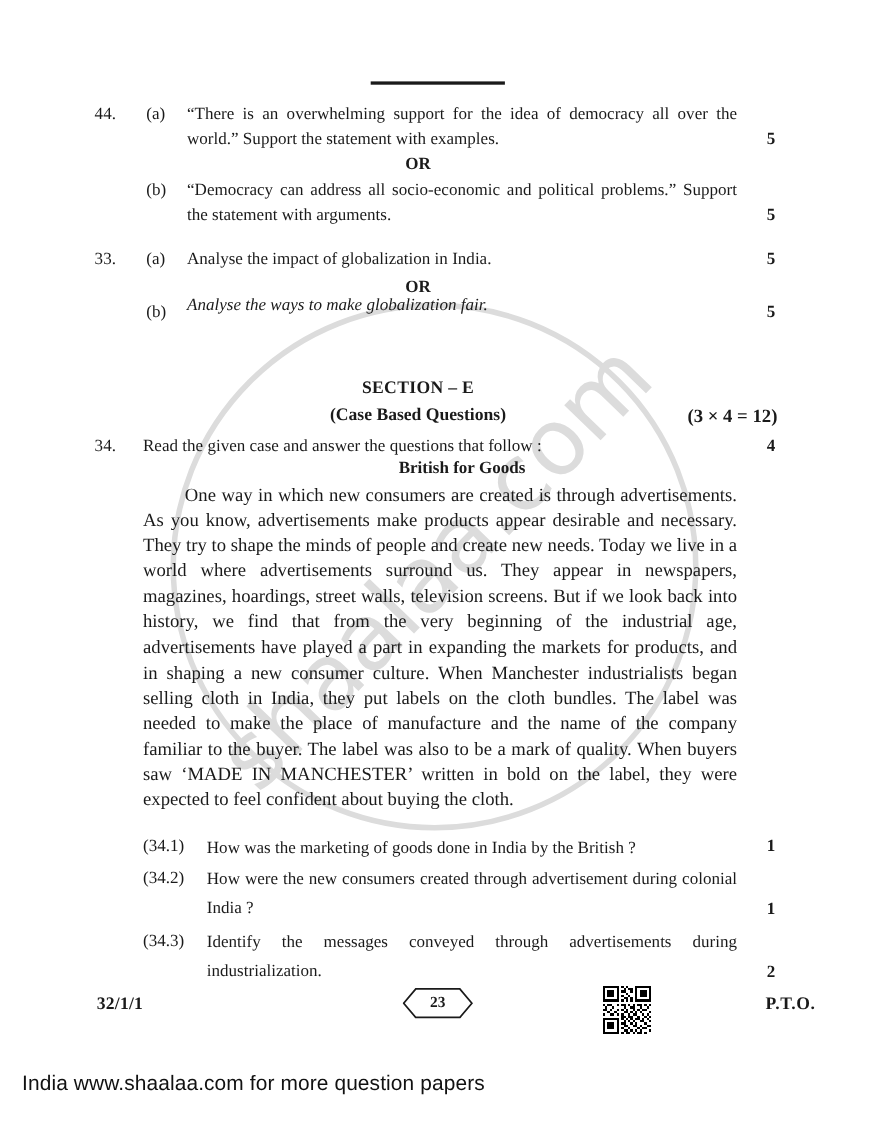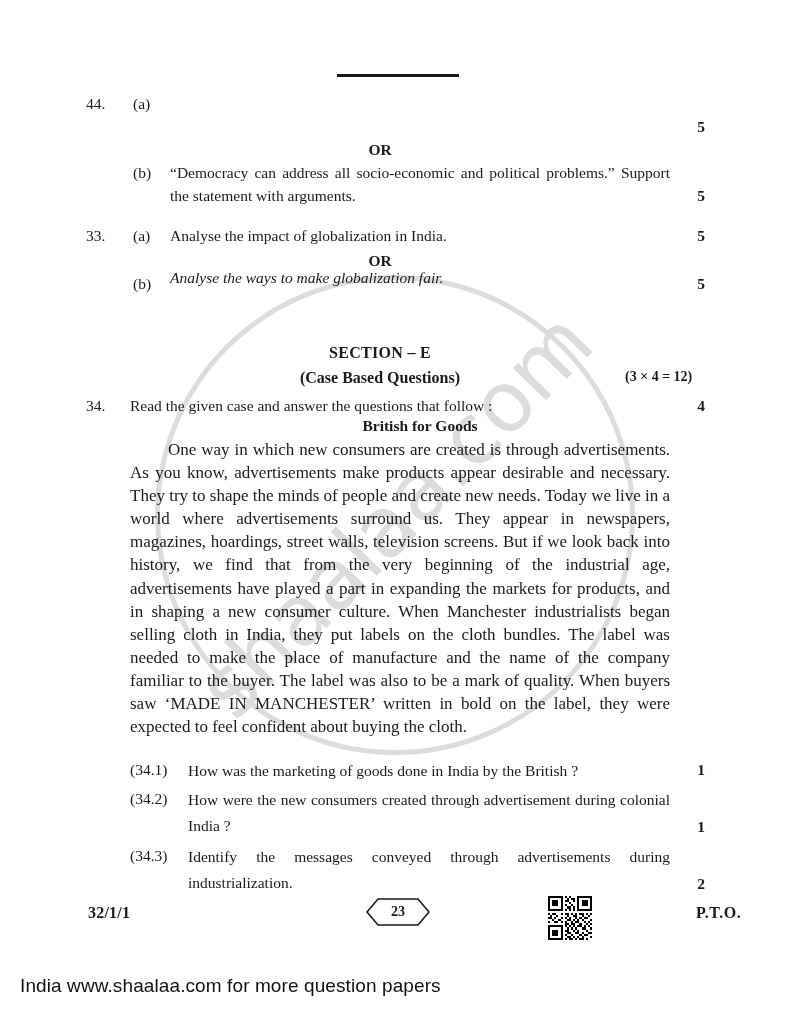--- a/index.html
+++ b/index.html
@@ -126,21 +126,21 @@
   .section-sub {
     position: absolute;
     left: 0;
     width: 760px;
     text-align: center;
     font-size: 16px;
     font-weight: bold;
   }
   .section-marks {
     position: absolute;
-    font-size: 14px;
+    font-size: 17px;
     font-weight: bold;
   }
 
   
   .case-title {
     position: absolute;
     left: 170px;
     width: 500px;
     text-align: center;
     font-size: 15.5px;
@@ -259,20 +259,21 @@
   <div id="watermark">
     <div id="watermark-text">shaalaa.com</div>
   </div>
 
   <div id="content">
 
     <div class="top-rule"></div>
 
     <div class="qnum" style="left:86px; top:92px;">44.</div>
     <div class="qlabel" style="left:133px; top:92px;">(a)</div>
+    <div class="qtext" style="top:92px;">“There is an overwhelming support for the idea of democracy all over the world.” Support the statement with examples.</div>
     <div class="marks" style="left:686px; top:115px;">5</div>
 
     <div class="or-row" style="top:138px;">OR</div>
 
     <div class="qlabel" style="left:133px; top:161px;">(b)</div>
     <div class="qtext" style="top:161px;">“Democracy can address all socio-economic and political problems.” Support the statement with arguments.</div>
     <div class="marks" style="left:686px; top:184px;">5</div>
 
     <div class="qnum" style="left:86px; top:224px;">33.</div>
     <div class="qlabel" style="left:133px; top:224px;">(a)</div>

